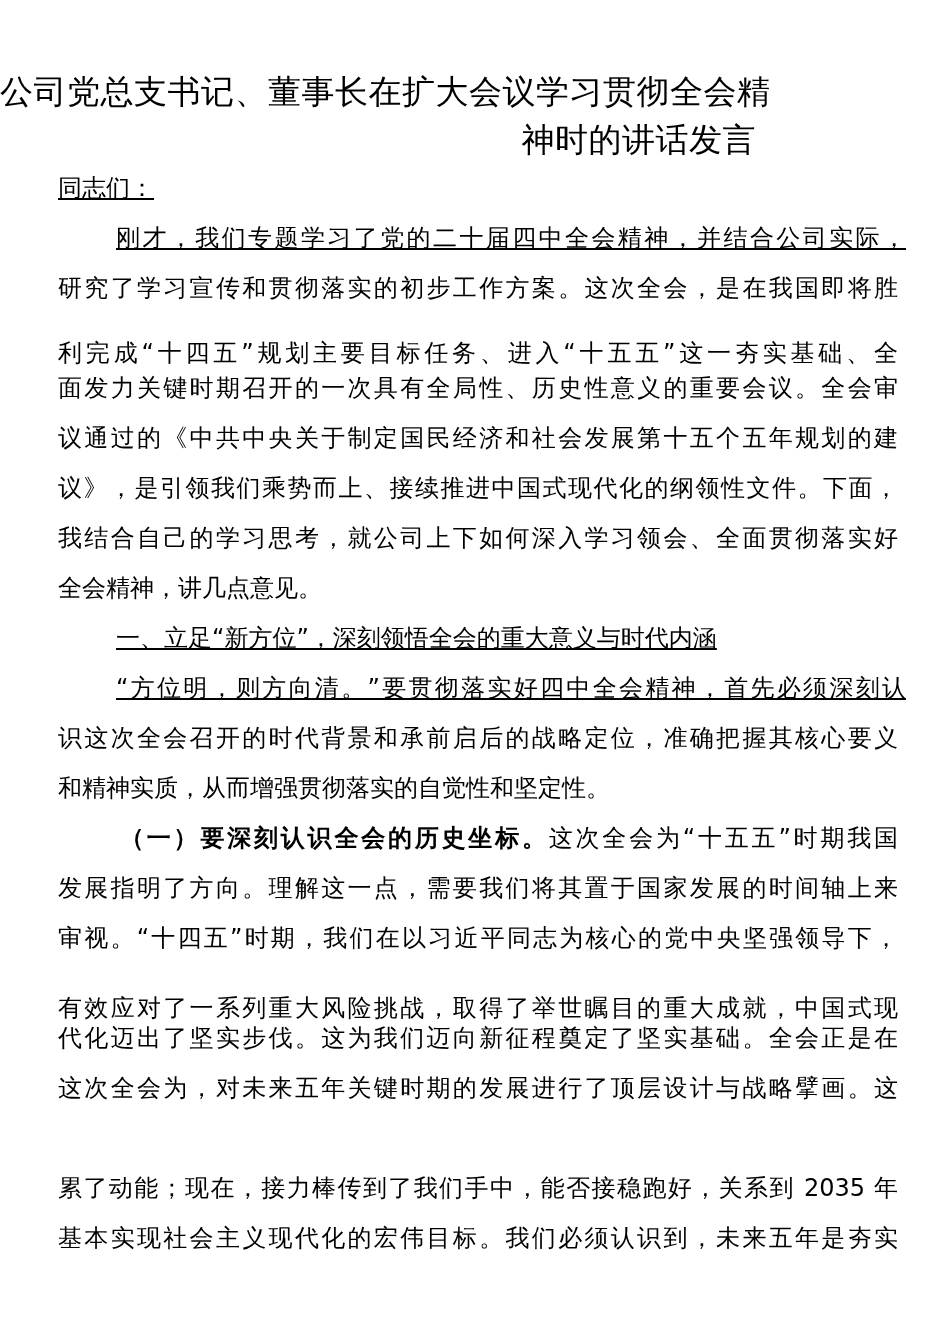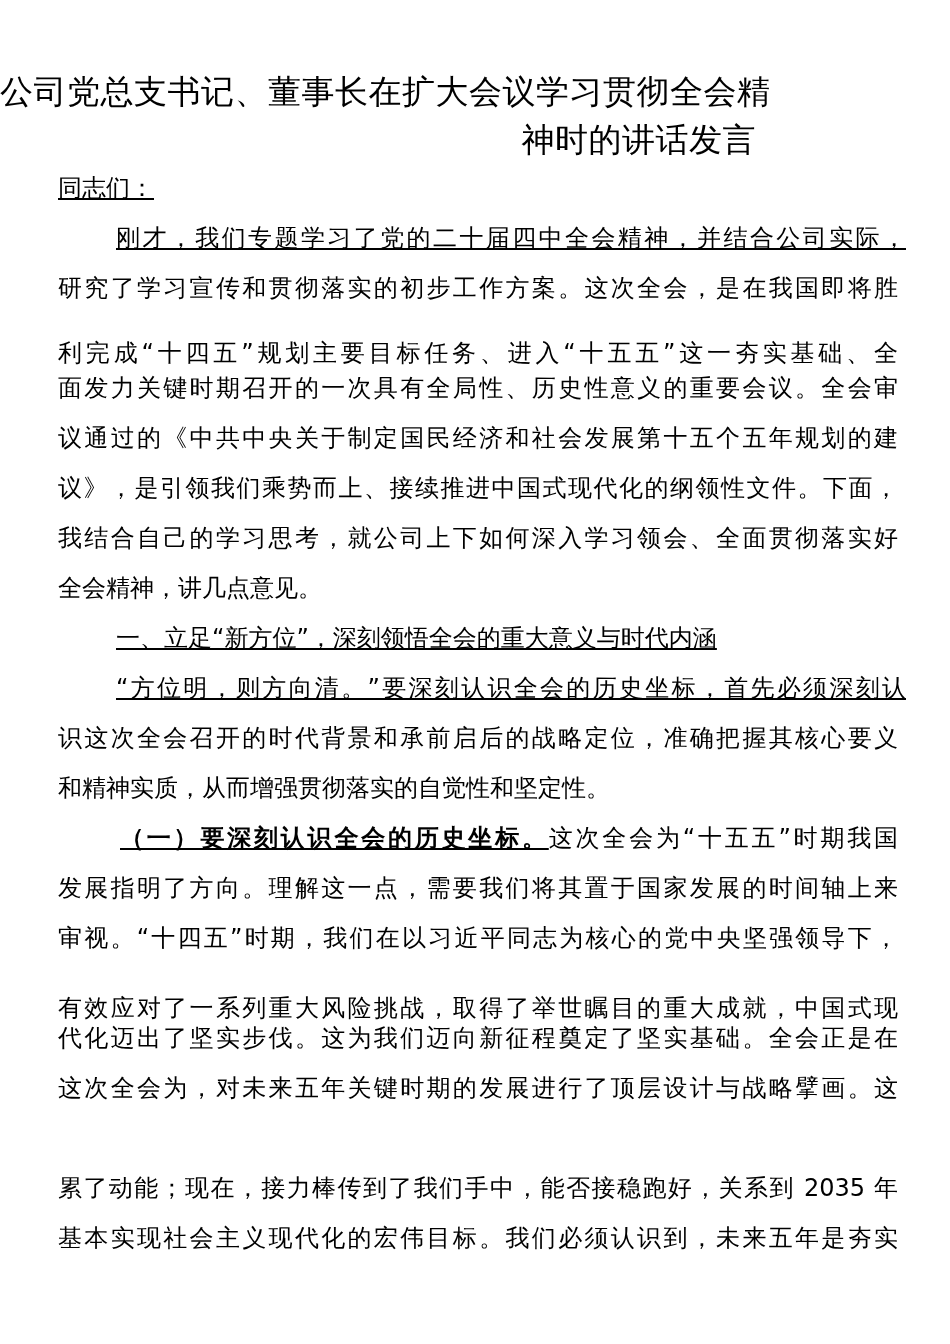--- a/index.html
+++ b/index.html
@@ -50,21 +50,20 @@
       left: 116px;
       width: 790px;
       text-decoration: underline;
     }
     .line.indent2 {
       left: 120px;
       width: 778px;
     }
     .bold {
       font-weight: bold;
-      text-decoration: underline;
     }
   </style>
 </head>
 <body>
 
 <div class="page">
 
   <div class="title-line" style="top:72px;">公司党总支书记、董事长在扩大会议学习贯彻全会精</div>
   <div class="title-line" style="top:120px;">神时的讲话发言</div>
 
@@ -74,21 +73,21 @@
   <div class="line" style="top:272px;">研究了学习宣传和贯彻落实的初步工作方案。这次全会，是在我国即将胜</div>
   <div class="line" style="top:337px;">利完成“十四五”规划主要目标任务、进入“十五五”这一夯实基础、全</div>
   <div class="line" style="top:372px;">面发力关键时期召开的一次具有全局性、历史性意义的重要会议。全会审</div>
   <div class="line" style="top:422px;">议通过的《中共中央关于制定国民经济和社会发展第十五个五年规划的建</div>
   <div class="line" style="top:472px;">议》，是引领我们乘势而上、接续推进中国式现代化的纲领性文件。下面，</div>
   <div class="line" style="top:522px;">我结合自己的学习思考，就公司上下如何深入学习领会、全面贯彻落实好</div>
   <div class="line last" style="top:572px;">全会精神，讲几点意见。</div>
 
   <div class="line indent last" style="top:622px;">一、立足“新方位”，深刻领悟全会的重大意义与时代内涵</div>
 
-  <div class="line indent" style="top:672px;">“方位明，则方向清。”要深刻认识全会的历史坐标，首先必须深刻认</div>
+  <div class="line indent" style="top:672px;">“方位明，则方向清。”要贯彻落实好四中全会精神，首先必须深刻认</div>
   <div class="line last" style="top:772px;">和精神实质，从而增强贯彻落实的自觉性和坚定性。</div>
   <div class="line" style="top:722px;">识这次全会召开的时代背景和承前启后的战略定位，准确把握其核心要义</div>
 
   <div class="line indent2" style="top:822px;"><span class="bold">（一）要深刻认识全会的历史坐标。</span><span>这次全会为“十五五”时期我国</span></div>
   <div class="line" style="top:922px;">审视。“十四五”时期，我们在以习近平同志为核心的党中央坚强领导下，</div>
   <div class="line" style="top:872px;">发展指明了方向。理解这一点，需要我们将其置于国家发展的时间轴上来</div>
   <div class="line" style="top:972px;margin-top:20px;">有效应对了一系列重大风险挑战，取得了举世瞩目的重大成就，中国式现</div>
   <div class="line" style="top:1022px;">代化迈出了坚实步伐。这为我们迈向新征程奠定了坚实基础。全会正是在</div>
   <div class="line" style="top:1072px;">这次全会为，对未来五年关键时期的发展进行了顶层设计与战略擘画。这</div>
   <div class="line" style="top:1172px;">累了动能；现在，接力棒传到了我们手中，能否接稳跑好，关系到 2035 年</div>

